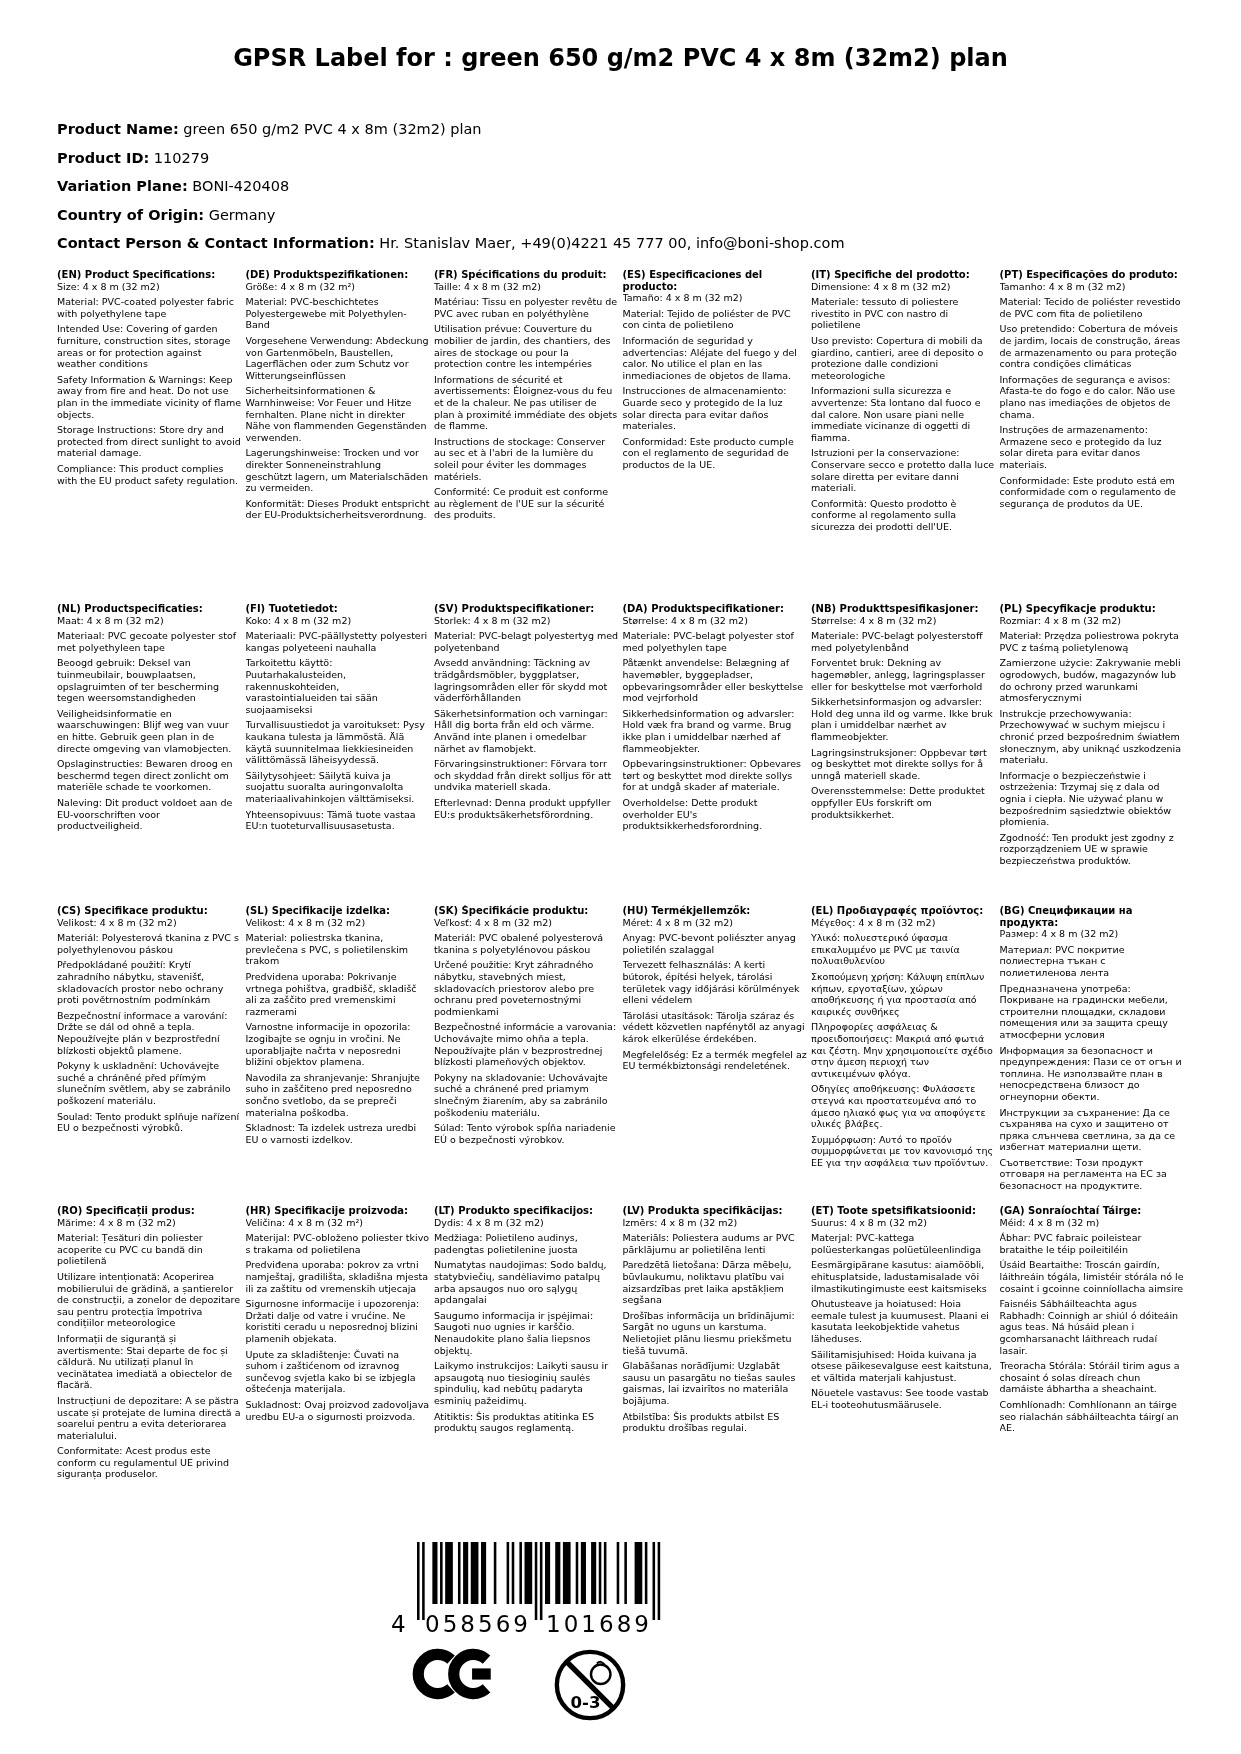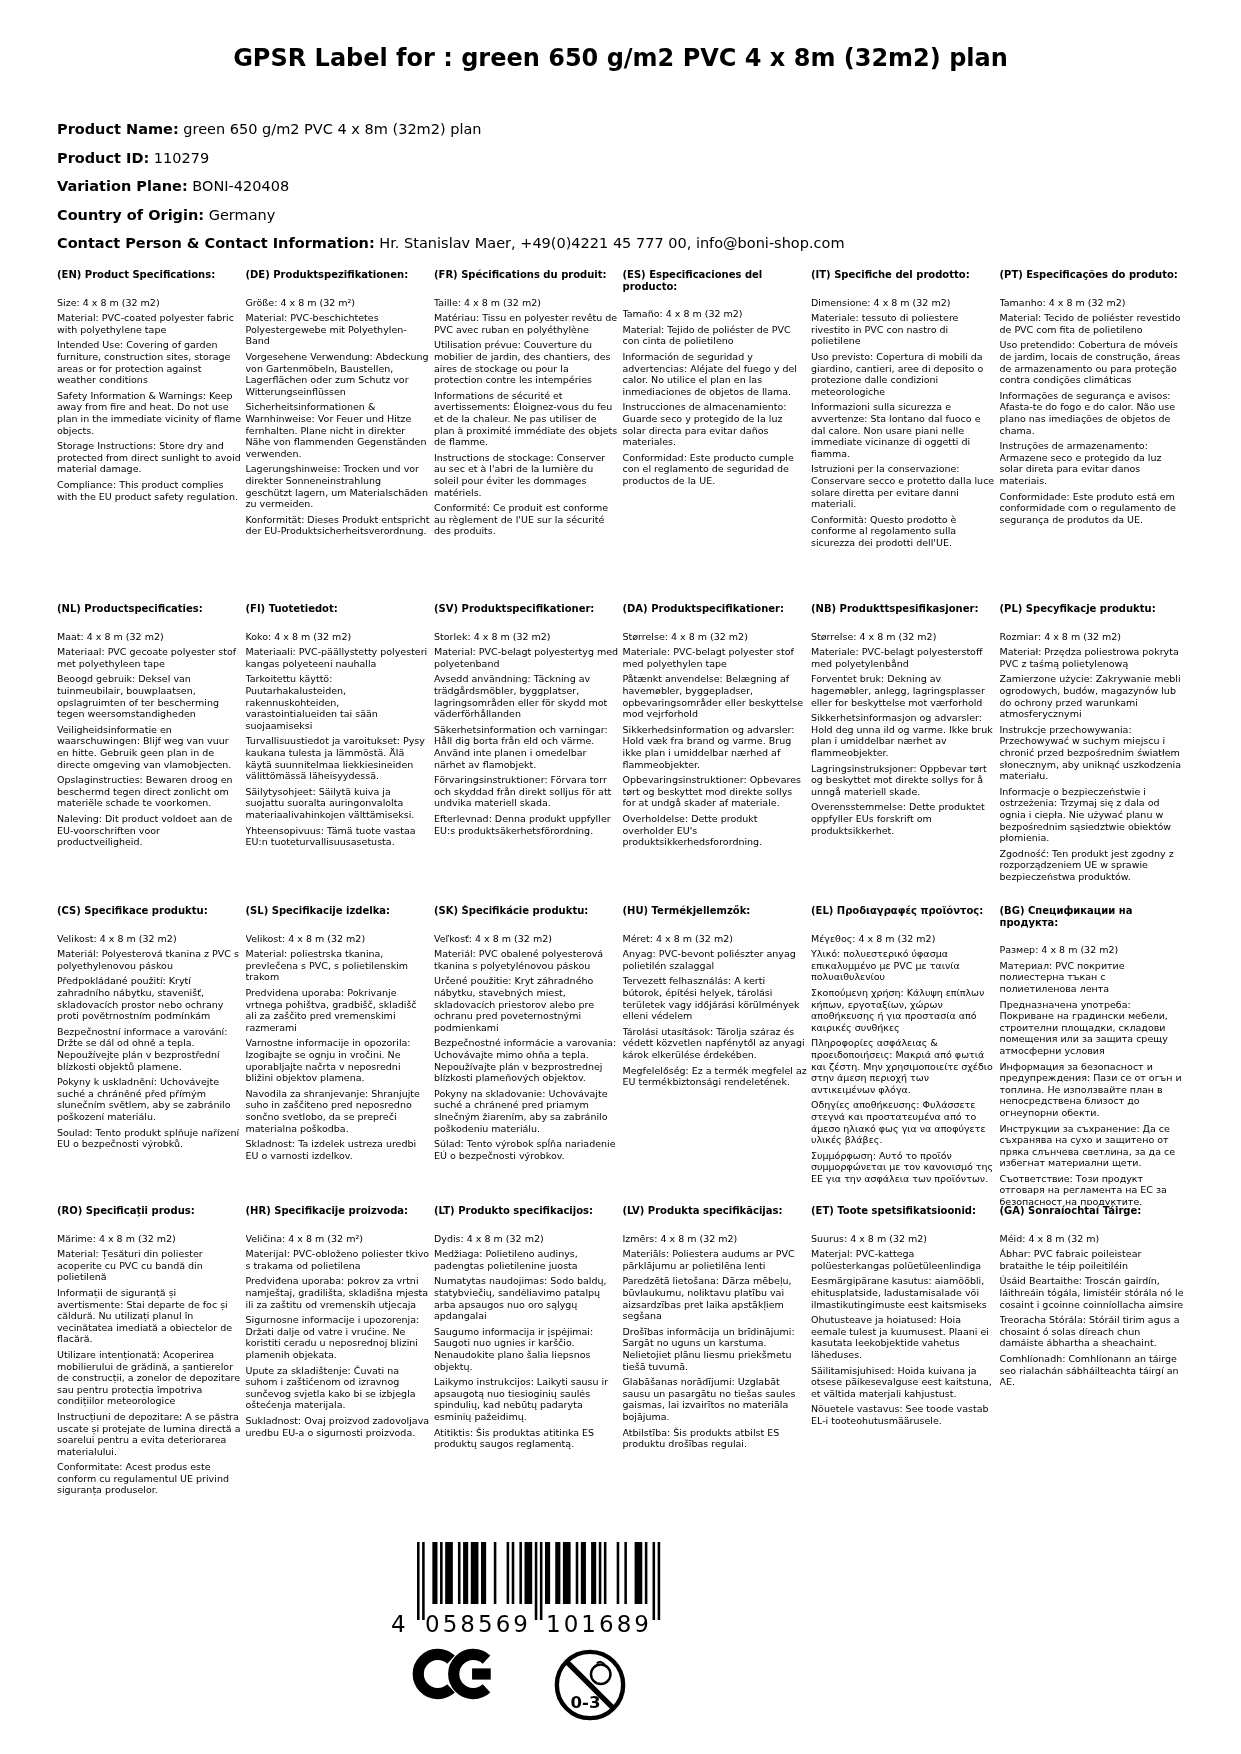--- a/index.html
+++ b/index.html
@@ -19,21 +19,21 @@
   .info-value { font-weight:normal; }
   .lang-grid {
     width:1127px; margin:16px auto 0;
     display:grid; grid-template-columns:repeat(6,1fr);
     grid-template-rows:334px 302px 300px 292px;
     column-gap:4px;
   }
   .lang-block { font-size:9.5px; line-height:11.6px; overflow:hidden; }
   .lang-heading { font-weight:bold; font-size:10px; }
   .lang-line { margin:4px 0 0; }
-  .lang-line.first { margin-top:16px; }
+  .lang-line.first { margin-top:0; }
   .bottom-cluster { position:absolute; left:375px; top:1542px; width:330px; }
   .barcode-svg { display:block; margin-left:6px; }
   .barcode-svg text { font-family:"DejaVu Sans", sans-serif; }
   .symbols-row { display:flex; align-items:flex-start; gap:44px; padding-left:36px; margin-top:8px; }
   .age-svg text { font-family:"DejaVu Sans", sans-serif; }
 </style>
 </head>
 <body>
 
 <h1 class="page-title">GPSR Label for : green 650 g/m2 PVC 4 x 8m (32m2) plan</h1>
@@ -204,22 +204,22 @@
       <p class="lang-line">Материал: PVC покритие полиестерна тъкан с полиетиленова лента</p>
       <p class="lang-line">Предназначена употреба: Покриване на градински мебели, строителни площадки, складови помещения или за защита срещу атмосферни условия</p>
       <p class="lang-line">Информация за безопасност и предупреждения: Пази се от огън и топлина. Не използвайте план в непосредствена близост до огнеупорни обекти.</p>
       <p class="lang-line">Инструкции за съхранение: Да се съхранява на сухо и защитено от пряка слънчева светлина, за да се избегнат материални щети.</p>
       <p class="lang-line">Съответствие: Този продукт отговаря на регламента на ЕС за безопасност на продуктите.</p>
     </div>
     <div class="lang-block">
       <div class="lang-heading">(RO) Specificații produs:</div>
       <p class="lang-line first">Mărime: 4 x 8 m (32 m2)</p>
       <p class="lang-line">Material: Țesături din poliester acoperite cu PVC cu bandă din polietilenă</p>
+      <p class="lang-line">Utilizare intenționată: Acoperirea mobilierului de grădină, a șantierelor de construcții, a zonelor de depozitare sau pentru protecția împotriva condițiilor meteorologice</p>
       <p class="lang-line">Informații de siguranță și avertismente: Stai departe de foc și căldură. Nu utilizați planul în vecinătatea imediată a obiectelor de flacără.</p>
-      <p class="lang-line">Utilizare intenționată: Acoperirea mobilierului de grădină, a șantierelor de construcții, a zonelor de depozitare sau pentru protecția împotriva condițiilor meteorologice</p>
       <p class="lang-line">Instrucțiuni de depozitare: A se păstra uscate și protejate de lumina directă a soarelui pentru a evita deteriorarea materialului.</p>
       <p class="lang-line">Conformitate: Acest produs este conform cu regulamentul UE privind siguranța produselor.</p>
     </div>
     <div class="lang-block">
       <div class="lang-heading">(HR) Specifikacije proizvoda:</div>
       <p class="lang-line first">Veličina: 4 x 8 m (32 m²)</p>
       <p class="lang-line">Materijal: PVC-obloženo poliester tkivo s trakama od polietilena</p>
       <p class="lang-line">Predviđena uporaba: pokrov za vrtni namještaj, gradilišta, skladišna mjesta ili za zaštitu od vremenskih utjecaja</p>
       <p class="lang-line">Sigurnosne informacije i upozorenja: Držati dalje od vatre i vrućine. Ne koristiti ceradu u neposrednoj blizini plamenih objekata.</p>
       <p class="lang-line">Upute za skladištenje: Čuvati na suhom i zaštićenom od izravnog sunčevog svjetla kako bi se izbjegla oštećenja materijala.</p>
@@ -250,20 +250,21 @@
       <p class="lang-line">Eesmärgipärane kasutus: aiamööbli, ehitusplatside, ladustamisalade või ilmastikutingimuste eest kaitsmiseks</p>
       <p class="lang-line">Ohutusteave ja hoiatused: Hoia eemale tulest ja kuumusest. Plaani ei kasutata leekobjektide vahetus läheduses.</p>
       <p class="lang-line">Säilitamisjuhised: Hoida kuivana ja otsese päikesevalguse eest kaitstuna, et vältida materjali kahjustust.</p>
       <p class="lang-line">Nõuetele vastavus: See toode vastab EL-i tooteohutusmäärusele.</p>
     </div>
     <div class="lang-block">
       <div class="lang-heading">(GA) Sonraíochtaí Táirge:</div>
       <p class="lang-line first">Méid: 4 x 8 m (32 m)</p>
       <p class="lang-line">Ábhar: PVC fabraic poileistear brataithe le téip poileitiléin</p>
       <p class="lang-line">Úsáid Beartaithe: Troscán gairdín, láithreáin tógála, limistéir stórála nó le cosaint i gcoinne coinníollacha aimsire</p>
+      <p class="lang-line">Faisnéis Sábháilteachta agus Rabhadh: Coinnigh ar shiúl ó dóiteáin agus teas. Ná húsáid plean i gcomharsanacht láithreach rudaí lasair.</p>
       <p class="lang-line">Treoracha Stórála: Stóráil tirim agus a chosaint ó solas díreach chun damáiste ábhartha a sheachaint.</p>
       <p class="lang-line">Comhlíonadh: Comhlíonann an táirge seo rialachán sábháilteachta táirgí an AE.</p>
     </div>
   </div>
 
 <div class="bottom-cluster">
   <svg class="barcode-svg" width="300" height="96" viewBox="-36 0 300 96">
     <g fill="#000">
         <rect x="0.00" y="0" width="2.56" height="78"></rect>
         <rect x="5.12" y="0" width="2.56" height="78"></rect>

